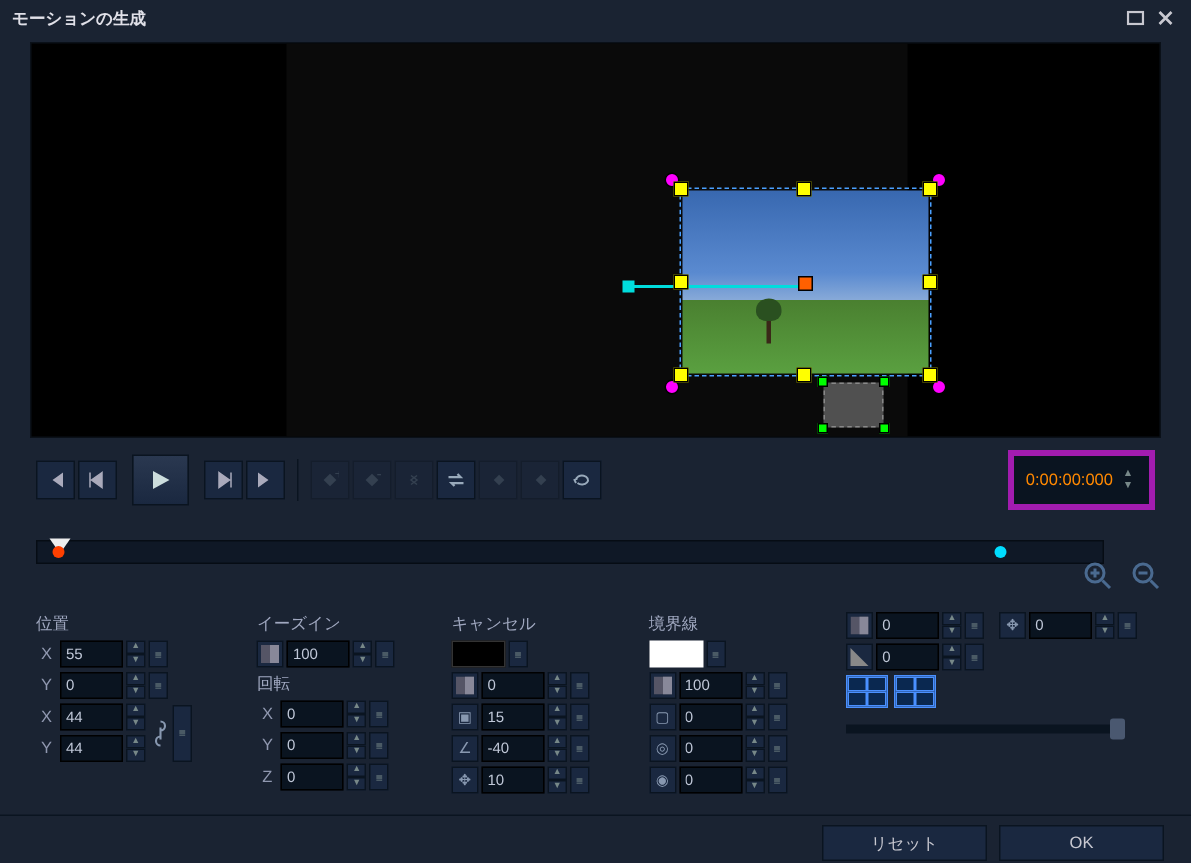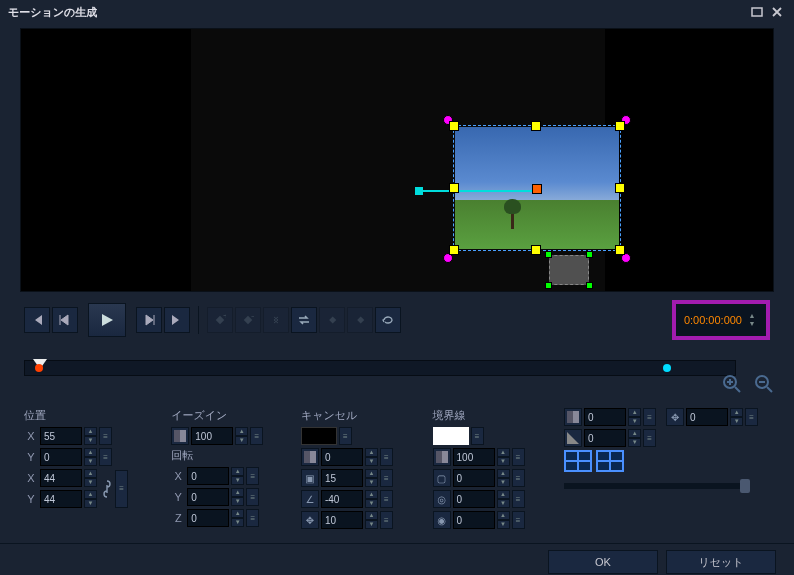--- a/index.html
+++ b/index.html
@@ -443,15 +443,15 @@
             <span></span>
             <span></span>
           </div>
       </div>
       <div class="easeslider"></div>
     </div>
   </div>
 </div>
 
 <div class="footer">
+  <div class="fbtn">リセット</div>
   <div class="fbtn">OK</div>
-  <div class="fbtn">リセット</div>
 </div>
 
 </body></html>

